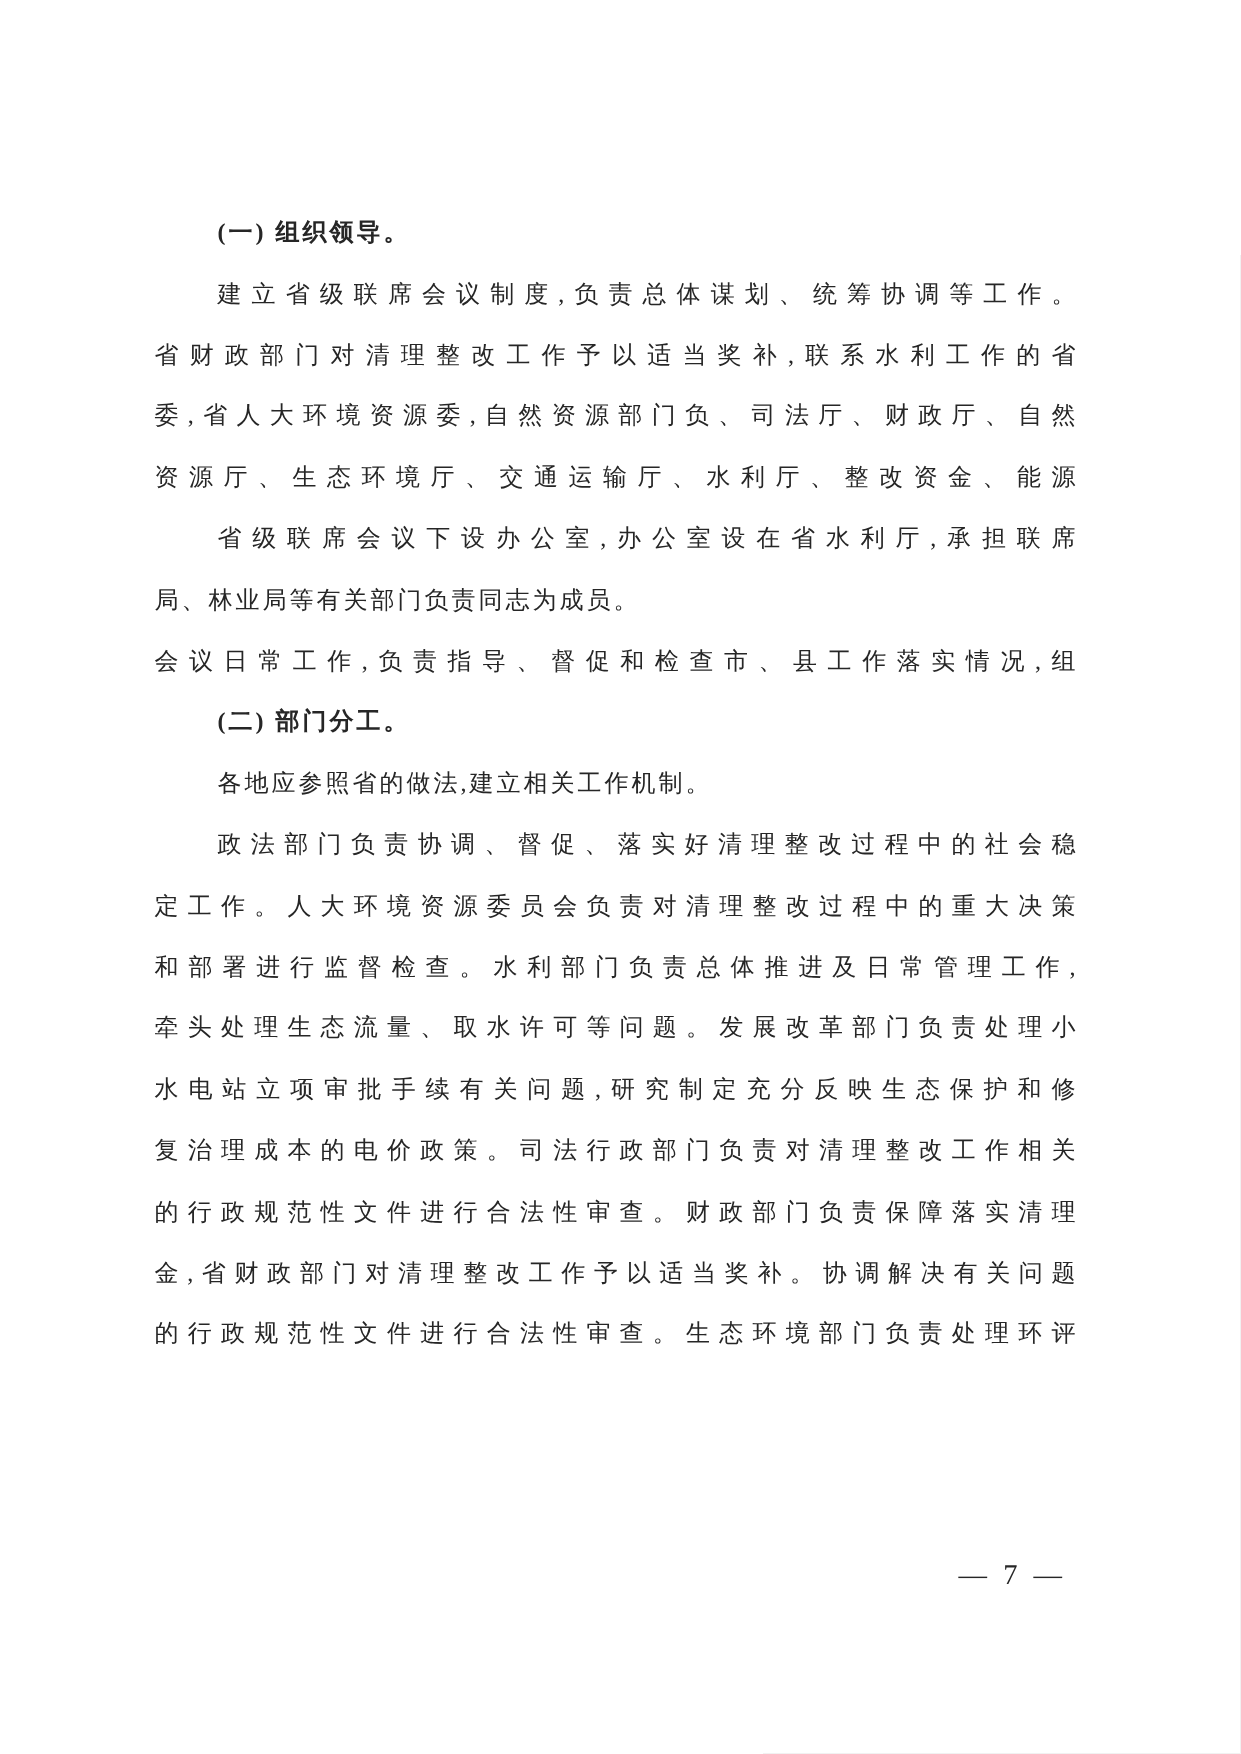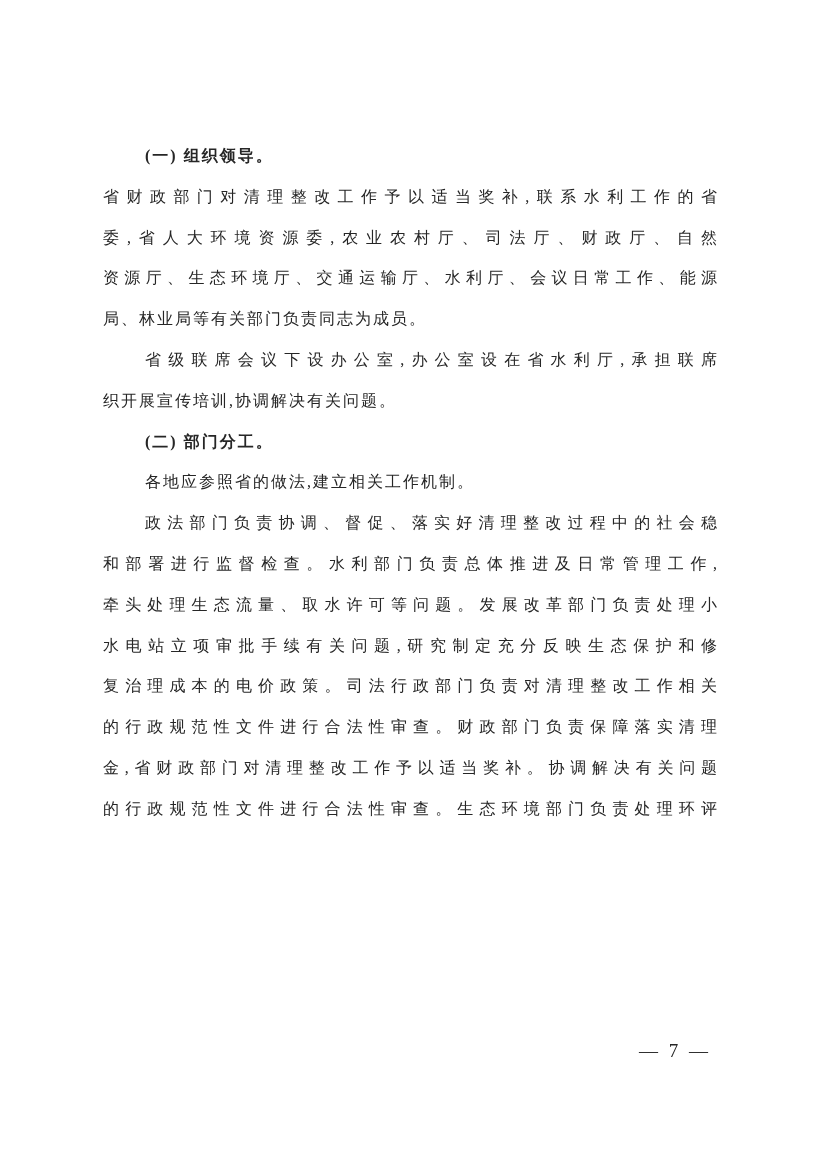--- a/index.html
+++ b/index.html
@@ -52,29 +52,31 @@
     color: #262626;
   }
 </style>
 </head>
 <body>
 
 <div class="page">
 
   <main class="doc-body">
     <div class="line heading indent">(一) 组织领导。</div>
+    <div class="line full indent">建立省级联席会议制度,负责总体谋划、统筹协调等工作。</div>
     <div class="line full">省财政部门对清理整改工作予以适当奖补,联系水利工作的省</div>
-    <div class="line full">委,省人大环境资源委,农业农村厅、司法厅、财政厅、自然</div>
-    <div class="line full">资源厅、生态环境厅、交通运输厅、水利厅、会议日常工作、能源</div>
+    <div class="line full">委,省人大环境资源委,自然资源部门负、司法厅、财政厅、自然</div>
+    <div class="line full">资源厅、生态环境厅、交通运输厅、水利厅、整改资金、能源</div>
+    <div class="line full indent">省级联席会议下设办公室,办公室设在省水利厅,承担联席</div>
     <div class="line">局、林业局等有关部门负责同志为成员。</div>
-    <div class="line full indent">省级联席会议下设办公室,办公室设在省水利厅,承担联席</div>
-    <div class="line">织开展宣传培训,协调解决有关问题。</div>
+    <div class="line full">会议日常工作,负责指导、督促和检查市、县工作落实情况,组</div>
     <div class="line heading indent">(二) 部门分工。</div>
     <div class="line indent">各地应参照省的做法,建立相关工作机制。</div>
     <div class="line full indent">政法部门负责协调、督促、落实好清理整改过程中的社会稳</div>
+    <div class="line full">定工作。人大环境资源委员会负责对清理整改过程中的重大决策</div>
     <div class="line full">和部署进行监督检查。水利部门负责总体推进及日常管理工作,</div>
     <div class="line full">牵头处理生态流量、取水许可等问题。发展改革部门负责处理小</div>
     <div class="line full">水电站立项审批手续有关问题,研究制定充分反映生态保护和修</div>
     <div class="line full">复治理成本的电价政策。司法行政部门负责对清理整改工作相关</div>
     <div class="line full">的行政规范性文件进行合法性审查。财政部门负责保障落实清理</div>
     <div class="line full">金,省财政部门对清理整改工作予以适当奖补。协调解决有关问题</div>
     <div class="line full">的行政规范性文件进行合法性审查。生态环境部门负责处理环评</div>
   </main>
 
   <div class="page-number">— 7 —</div>

